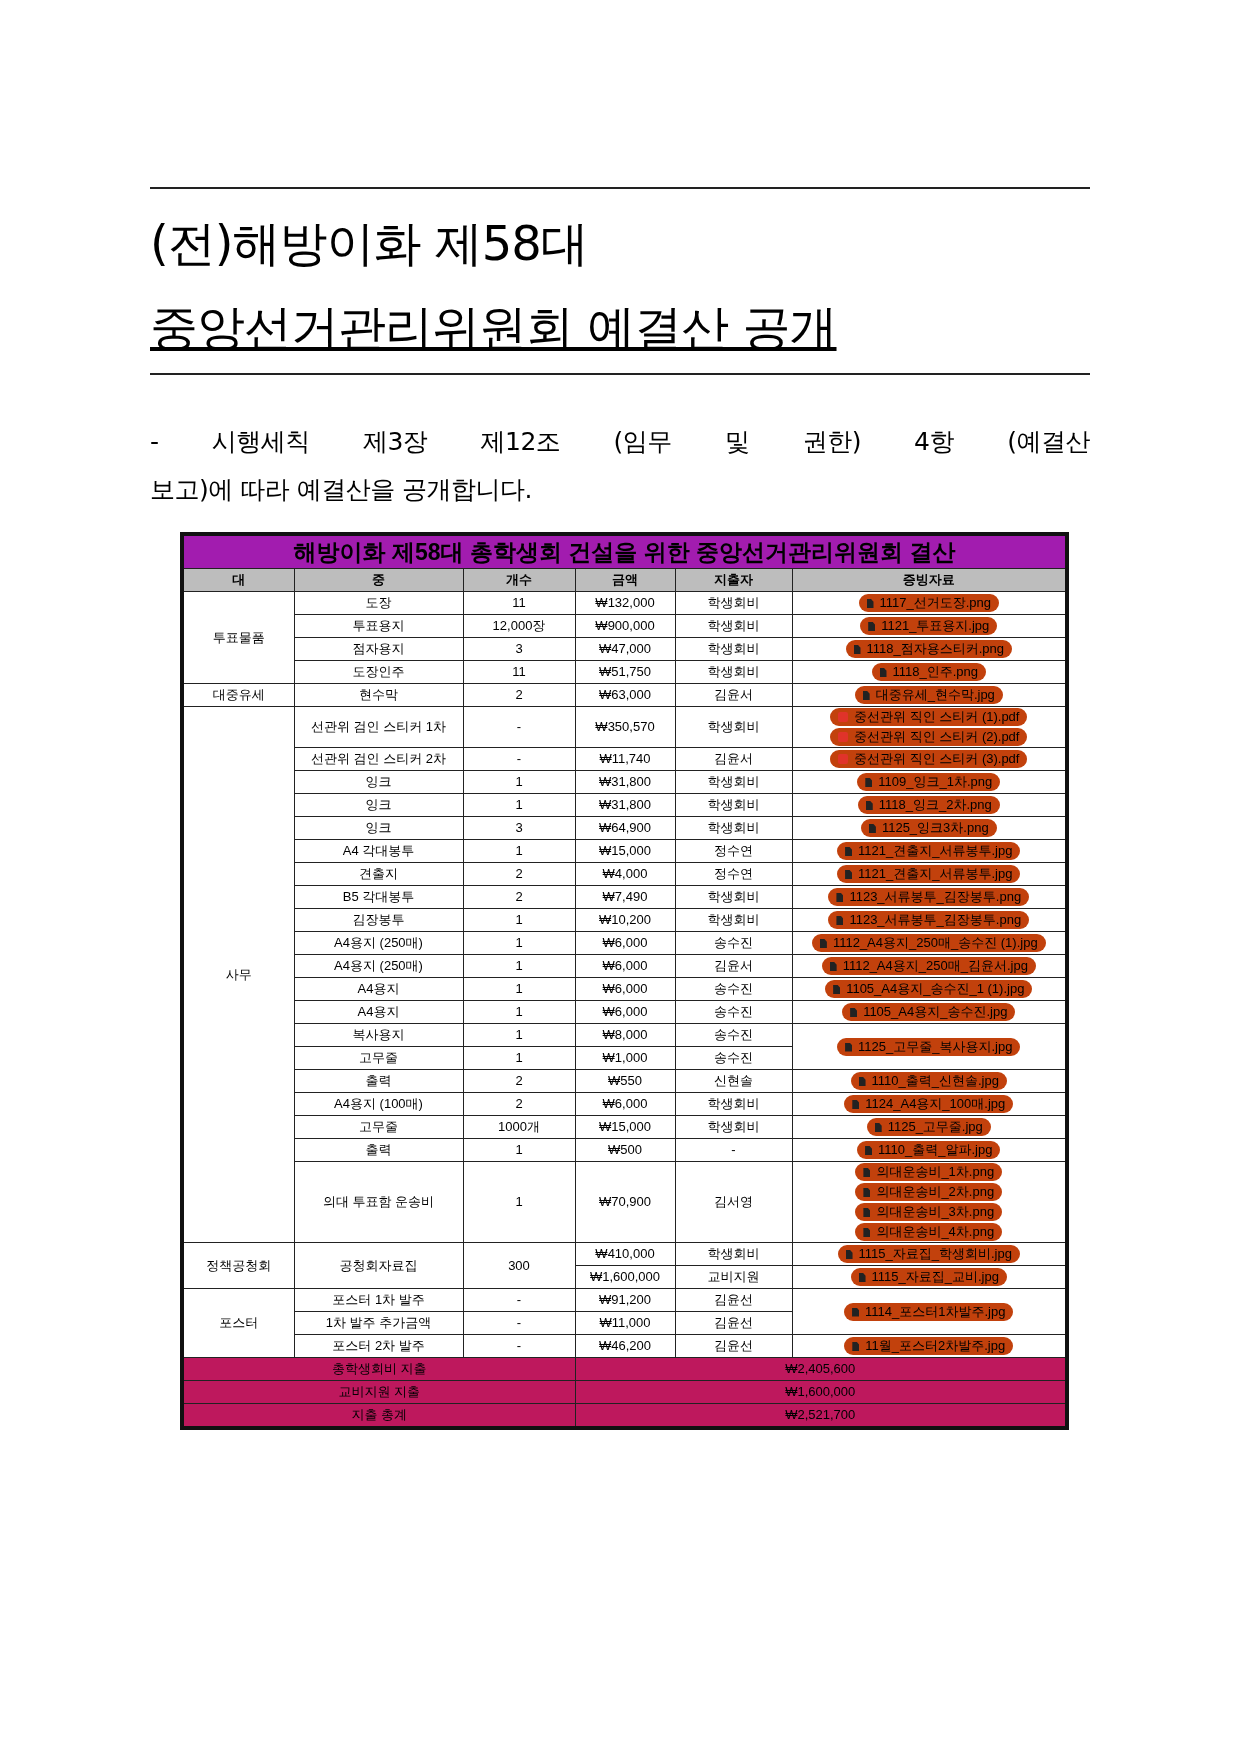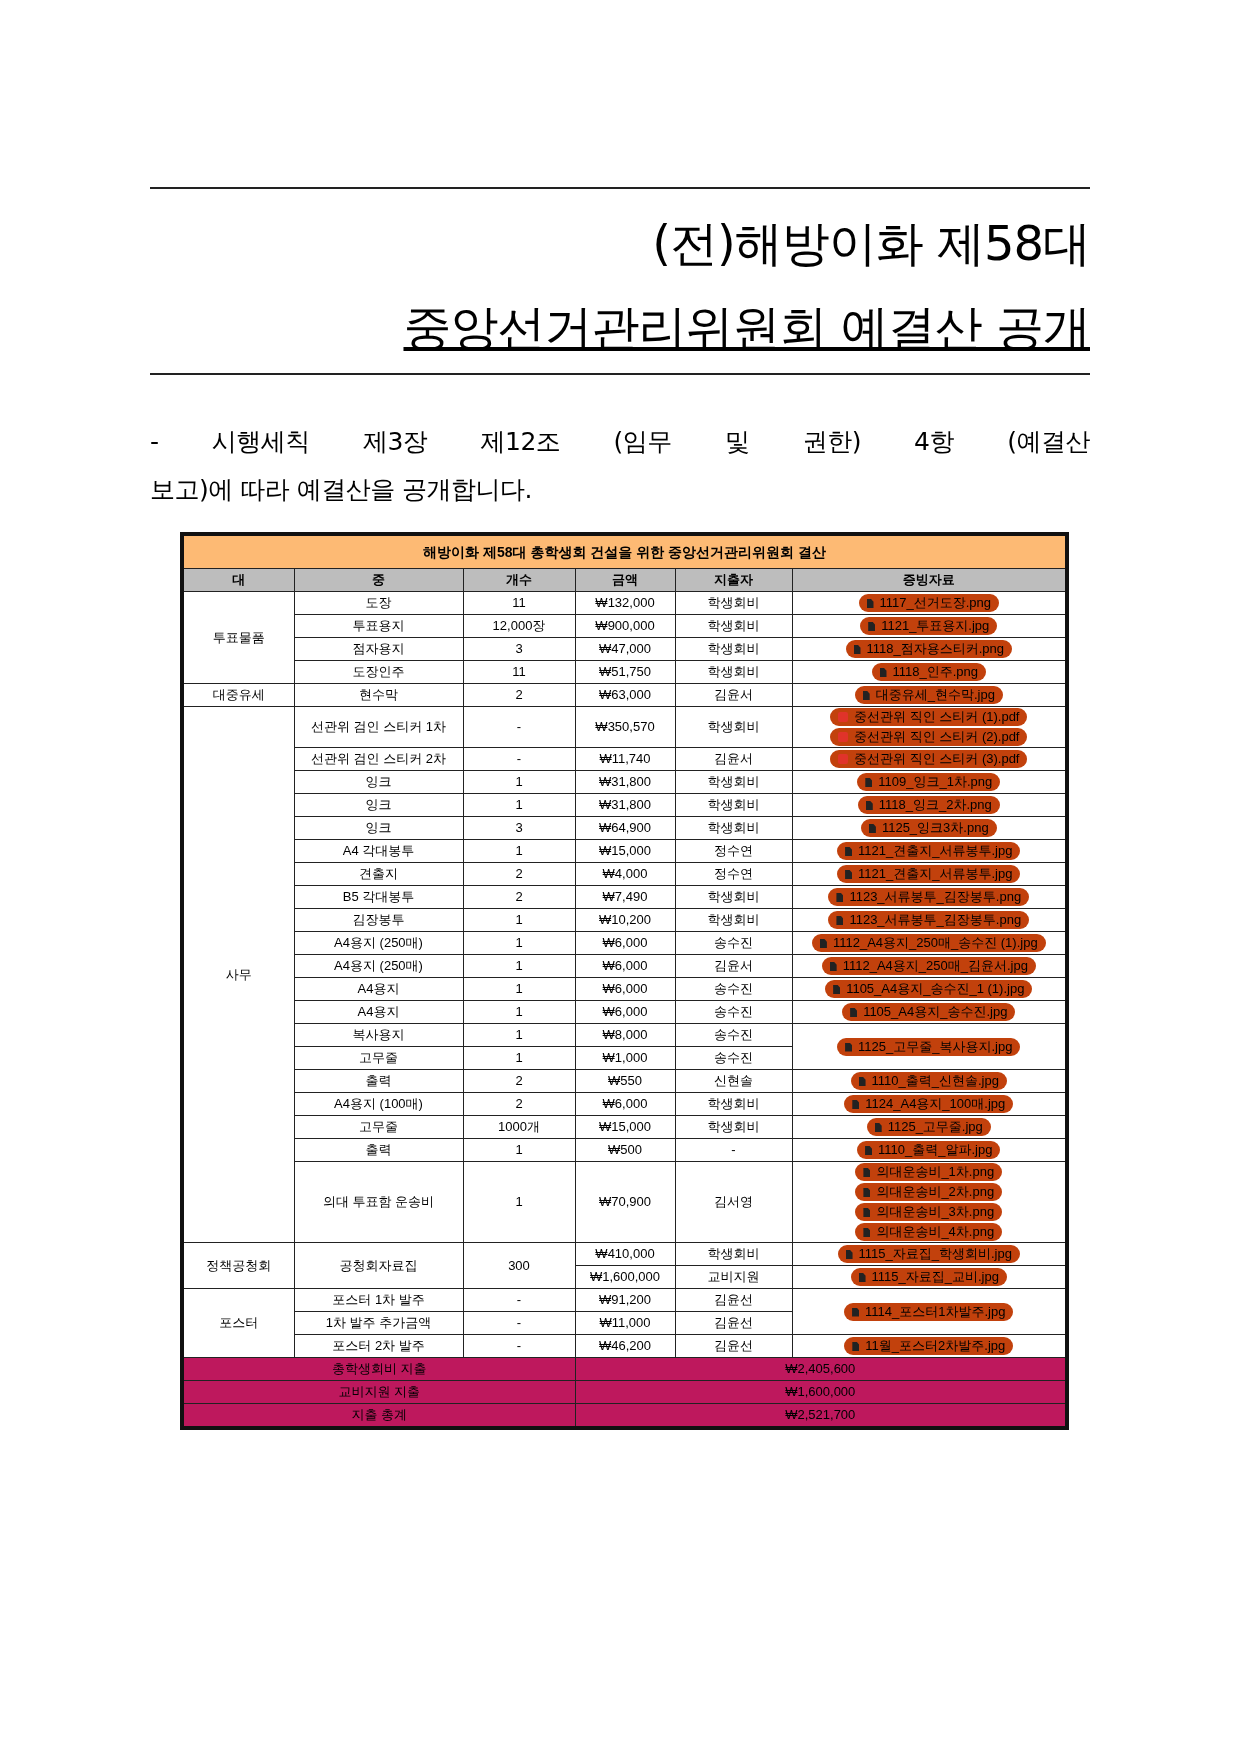--- a/index.html
+++ b/index.html
@@ -1,29 +1,29 @@
 <!DOCTYPE html>
 <html><head>
 <meta charset="utf-8">
 <style>
   html, body { margin: 0; padding: 0; background: #ffffff; }
   body { width: 1242px; height: 1755px; position: relative; overflow: hidden;
          font-family: "DejaVu Sans", "Liberation Sans", sans-serif; color: #000; }
   .rule { position: absolute; left: 150px; width: 940px; height: 2px; background: #222; }
-  .title { position: absolute; left: 150px; width: 940px; text-align: right;
+  .title { position: absolute; left: 150px; width: 940px; text-align: left;
            font-family: "DejaVu Sans", sans-serif; font-size: 48px; line-height: 84px; font-weight: normal; letter-spacing: -1px; }
   .intro { position: absolute; left: 150px; width: 940px; font-family: "DejaVu Sans", sans-serif;
            font-size: 25px; line-height: 48px; text-align: justify; letter-spacing: -0.5px; }
   .intro .l1 { display: flex; justify-content: space-between; }
   table.budget { position: absolute; left: 180px; top: 532px; width: 885px;
                  border-collapse: collapse; border: 4px solid #111; table-layout: fixed;
                  font-family: "Liberation Sans", sans-serif; font-size: 13px; }
   table.budget td, table.budget th { border: 1px solid #222; text-align: center; vertical-align: middle;
                  padding: 0; height: 22px; line-height: 20px; }
-  table.budget th.caption { background: #fdba74; font-size: 14px; height: 32px; font-weight: bold; }
+  table.budget th.caption { background: #a21caf; font-size: 23px; height: 32px; font-weight: bold; }
   table.budget th.hd { background: #bdbdbd; font-weight: bold; font-size: 13px; }
   table.budget tr.total td { background: #be185d; }
   .chip { display: inline-block; background: #c2410c; border-radius: 10px; padding: 0 8px;
           line-height: 18px; margin: 1px 0; white-space: nowrap; font-size: 13px; }
   .chips { display: flex; flex-direction: column; align-items: center; }
   .ic-file { display: inline-block; width: 7px; height: 9px; background: #222; margin-right: 6px;
              vertical-align: -1px; clip-path: polygon(0 0, 65% 0, 100% 30%, 100% 100%, 0 100%); }
   .ic-pdf { display: inline-block; width: 10px; height: 10px; background: #e0332a; border-radius: 2px;
             margin-right: 6px; vertical-align: -1px; }
 </style>

